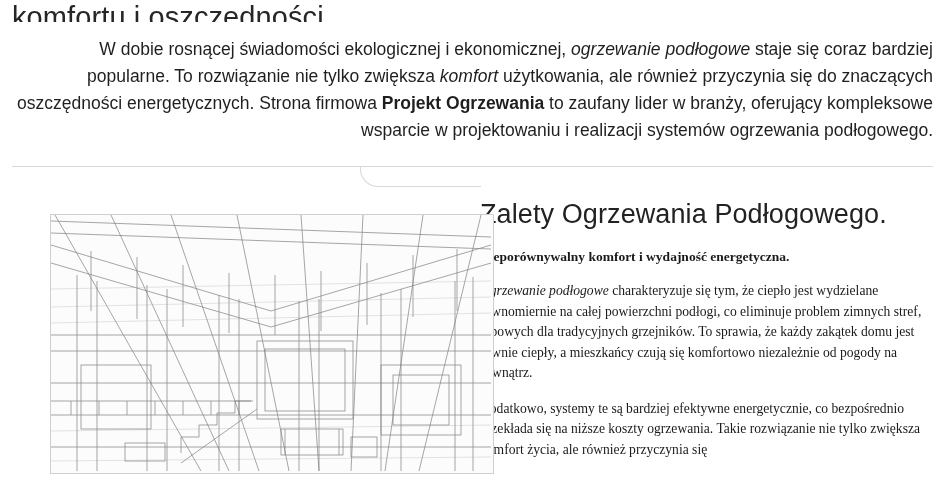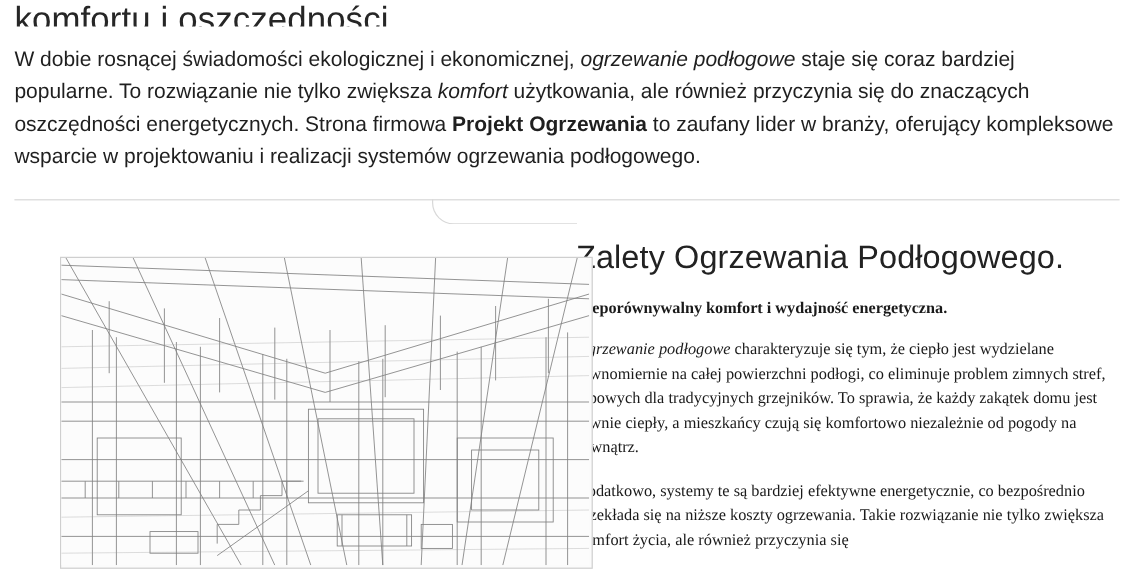--- a/index.html
+++ b/index.html
@@ -39,21 +39,21 @@
     overflow: hidden;
     letter-spacing: 0.1px;
   }
 
   .intro-paragraph {
     font-size: 17.5px;
     line-height: 27px;
     color: #1f1f1f;
     margin: 14px 0 0 0;
     max-width: 930px;
-    text-align: left;
+    text-align: right;
   }
 
   .intro-paragraph em {
     font-style: italic;
   }
 
   .intro-paragraph strong {
     font-weight: 700;
   }
 

